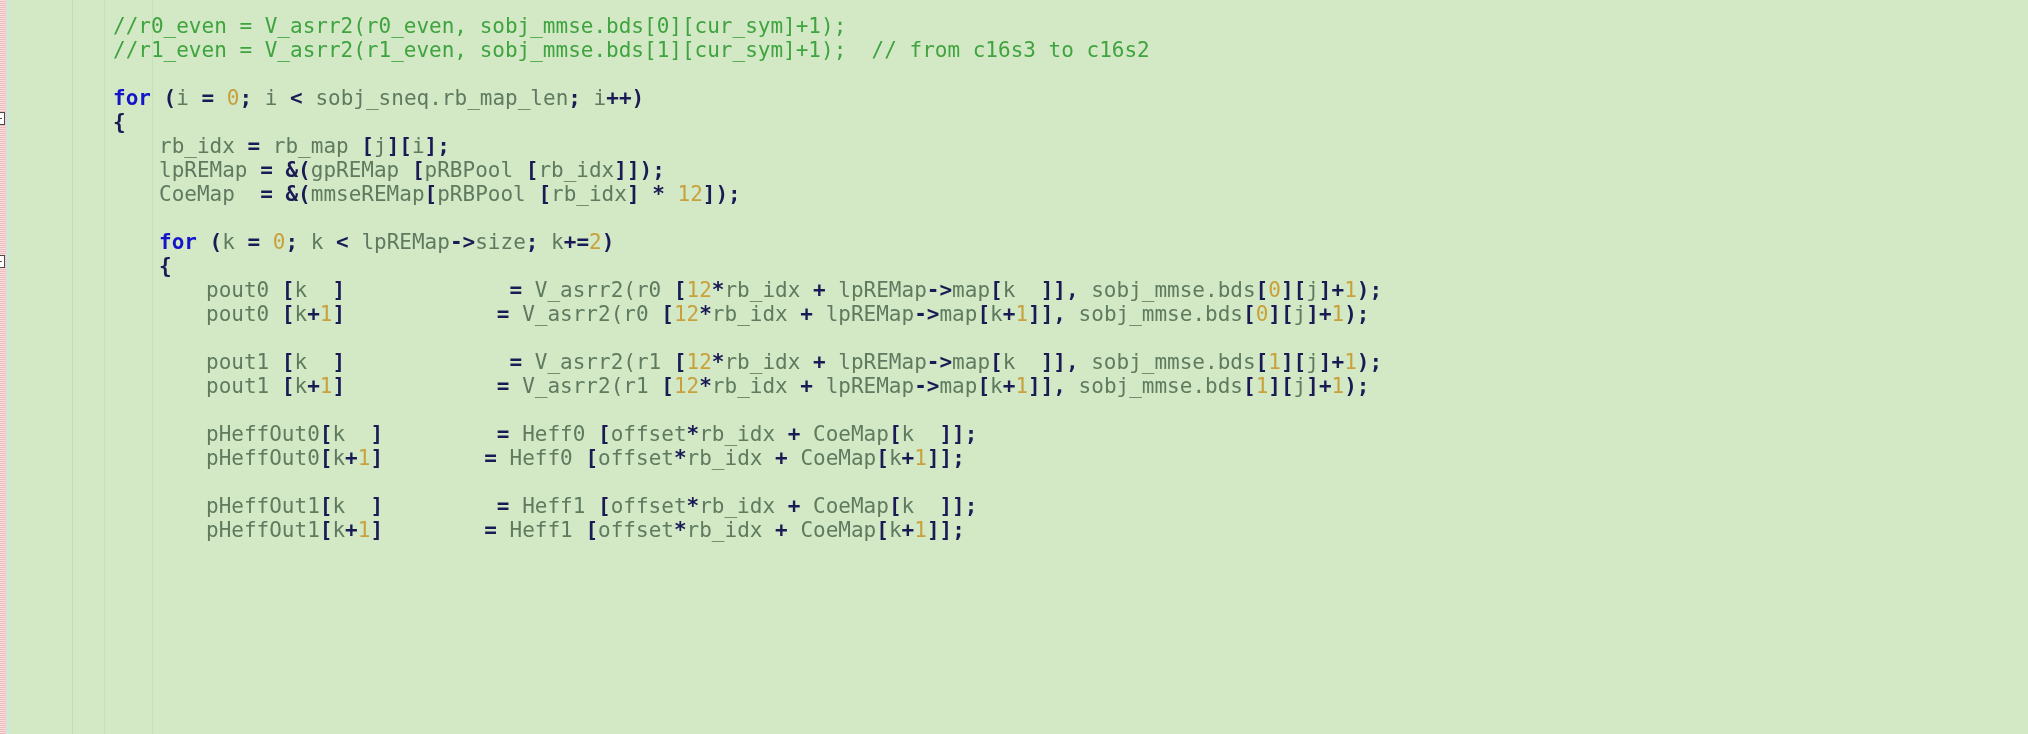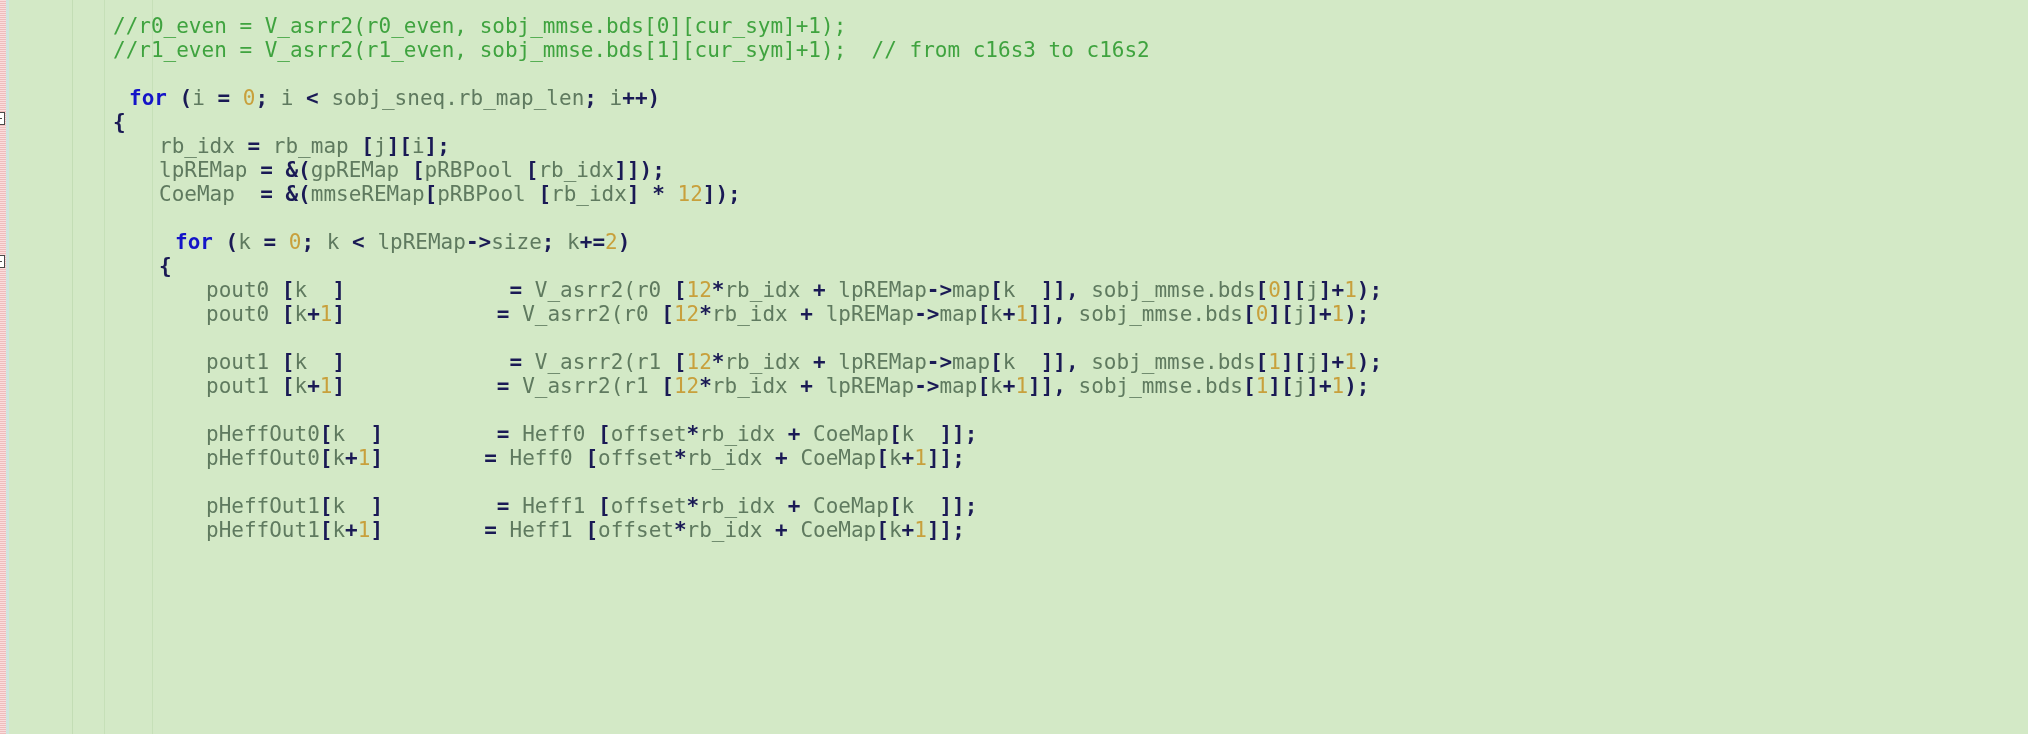--- a/index.html
+++ b/index.html
@@ -111,21 +111,21 @@
   }
   .line {
     position: absolute;
     left: 105px;
     height: 24px;
     white-space: pre;
   }
 
   
   .cmt  { color: #3fa33f; }
-  .kw   { color: #1414c8; font-weight: bold; margin-left: 16px; }
+  .kw   { color: #1414c8; font-weight: bold; }
   .op   { color: #1a1a55; font-weight: bold; }
   .num  { color: #c8a03c; }
   .id   { color: #5f7a5f; }
   .pun  { color: #1a1a55; font-weight: bold; }
 </style>
 </head>
 <body>
 
 <div id="editor">
 

